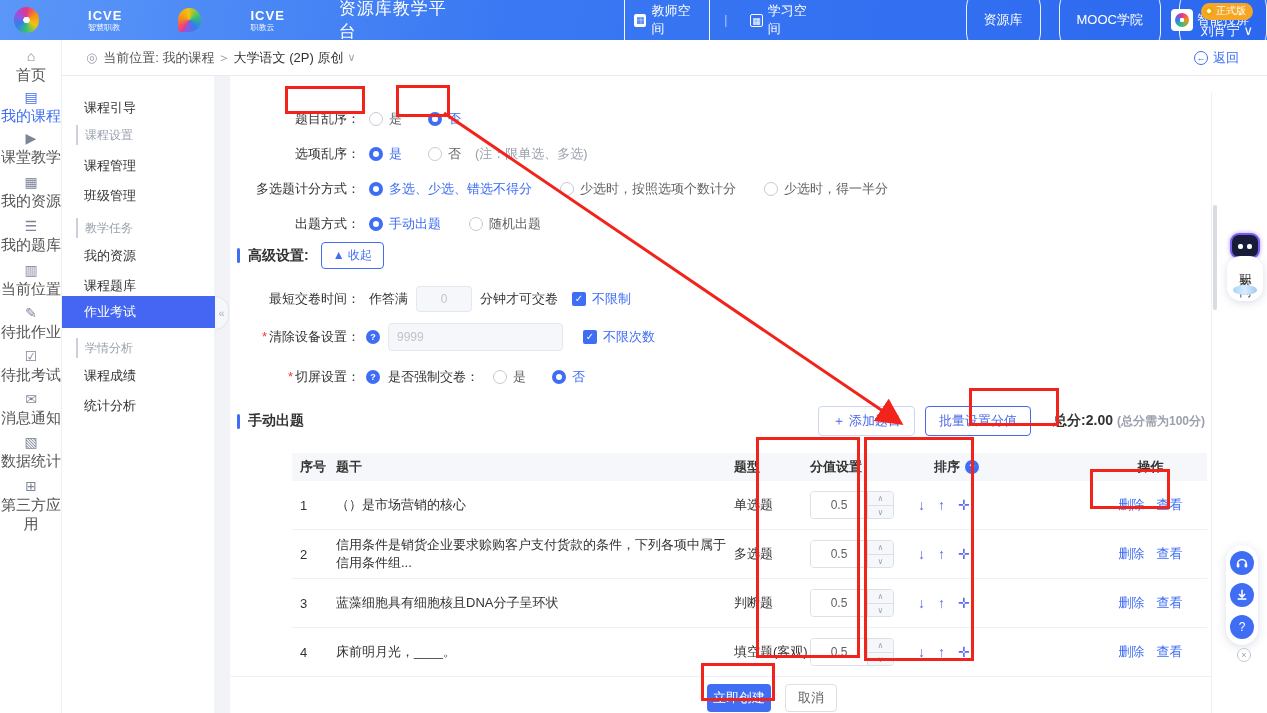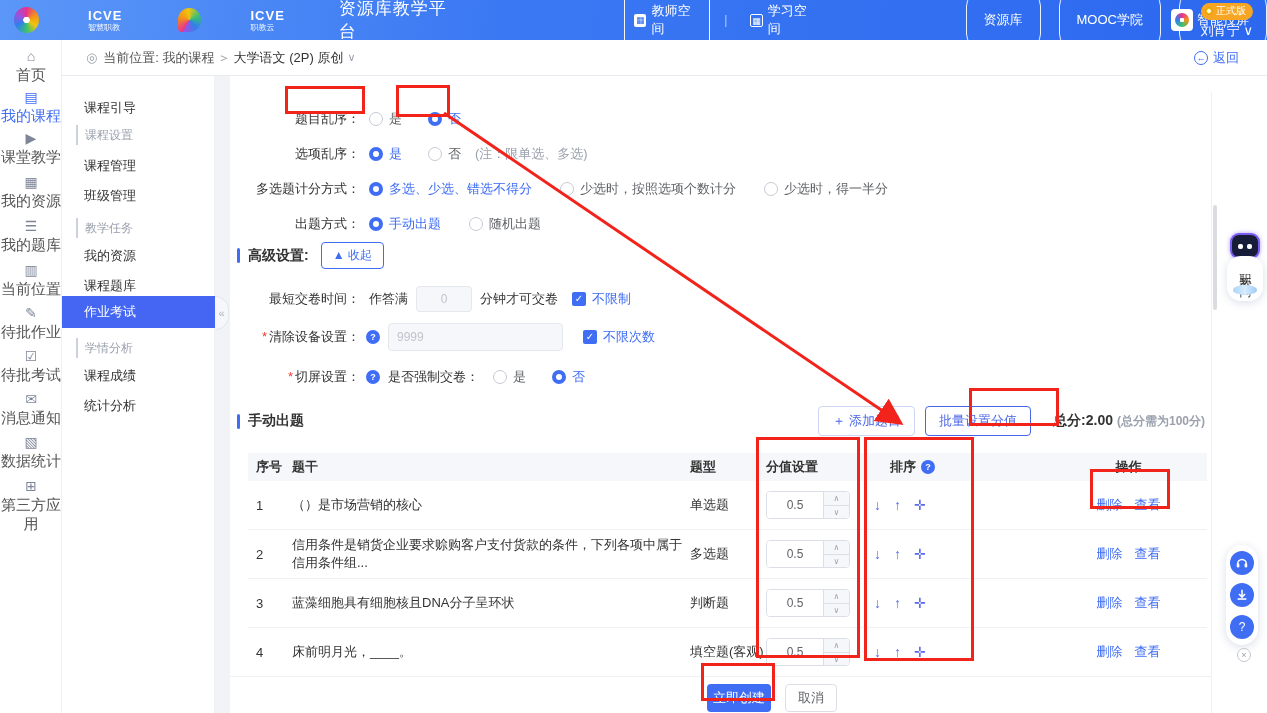--- a/index.html
+++ b/index.html
@@ -83,21 +83,21 @@
   .red-star { color:#f23a2e; margin-right:2px; }
 
   .hdr-btn { border-radius:4px; background:#fff; font-size:13px; padding:5px 13px; cursor:pointer; white-space:nowrap; }
   .add-btn { border:1px solid #ccd6f3; color:#4a66e8; }
   .batch-btn { border:1px solid #4a66e8; color:#4a66e8; }
   .total-strong { font-weight:700; color:#333; font-size:14px; }
   .total-note { color:#9aa1ad; font-size:12px; margin-left:4px; }
 
   
   .qtable { position:absolute; left:18px; top:361px; width:959px; }
-  .trow { display:grid; grid-template-columns:44px 398px 76px 100px 112px 1fr; align-items:center; }
+  .trow { display:grid; grid-template-columns:44px 398px 76px 100px 112px 1fr; align-items:center;margin-left:44px; }
   .thead { background:#f6f7fa; height:28px; font-weight:700; color:#333; font-size:13px; }
   .tbody-row { height:49px; border-bottom:1px solid #f0f1f4; color:#333; }
   .c-seq { padding-left:8px; }
   .c-ops { display:flex; gap:12px; justify-content:center; padding-left:72px; }
   .c-ops.hd { color:#333; }
   .link { color:#3f6df4; cursor:pointer; }
   .sort-cell { display:flex; gap:13px; align-items:center; color:#5a6af0; font-size:14px; padding-left:8px; }
   .sort-cell span { cursor:pointer; }
   .hd-sort { display:flex; align-items:center; gap:5px; padding-left:24px; }
   .spinner { display:flex; width:84px; height:28px; border:1px solid #dcdfe6; border-radius:4px; overflow:hidden; background:#fff; }

